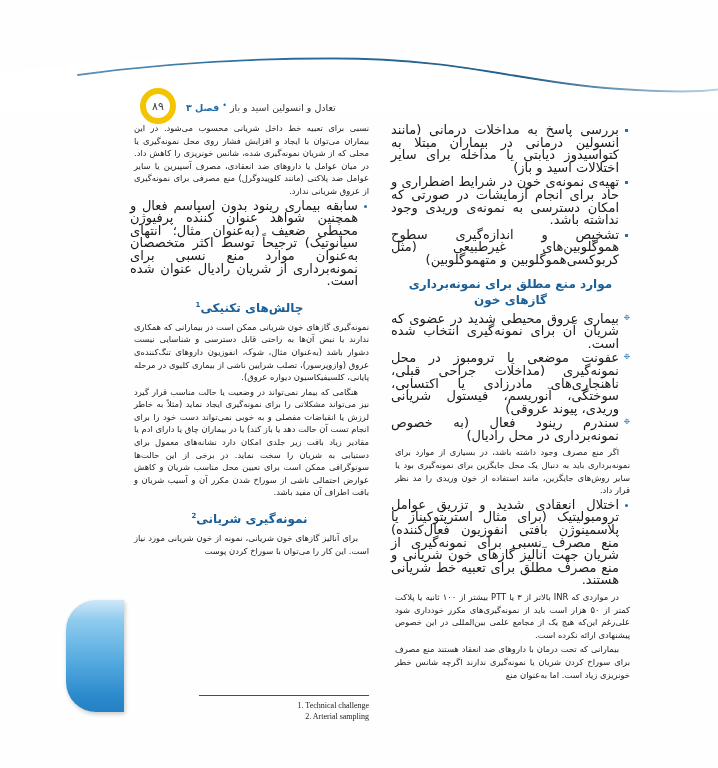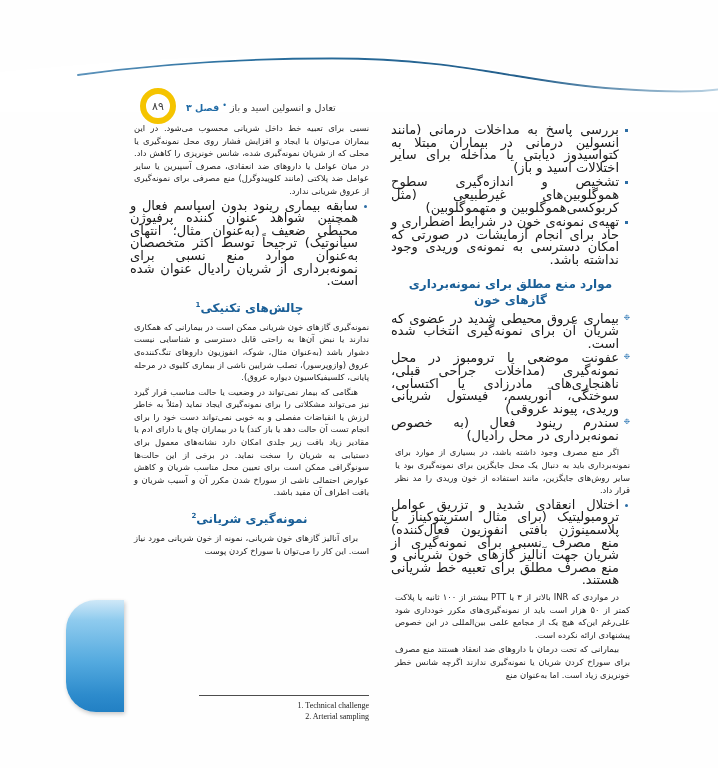--- a/index.html
+++ b/index.html
@@ -248,22 +248,22 @@
     <span class="rh-dot">•</span>
     <span class="rh-title">تعادل و انسولین اسید و باز</span>
   </div>
 
   <div class="columns">
 
     <div class="col">
 
       <ul class="bullets">
         <li>بررسی پاسخ به مداخلات درمانی (مانند انسولین درمانی در بیماران مبتلا به کتواسیدوز دیابتی یا مداخله برای سایر اختلالات اسید و باز)</li>
+        <li>تهیه‌ی نمونه‌ی خون در شرایط اضطراری و حاد برای انجام آزمایشات در صورتی که امکان دسترسی به نمونه‌ی وریدی وجود نداشته باشد.</li>
         <li>تشخیص و اندازه‌گیری سطوح هموگلوبین‌های غیرطبیعی (مثل کربوکسی‌هموگلوبین و متهموگلوبین)</li>
-        <li>تهیه‌ی نمونه‌ی خون در شرایط اضطراری و حاد برای انجام آزمایشات در صورتی که امکان دسترسی به نمونه‌ی وریدی وجود نداشته باشد.</li>
       </ul>
 
       <h2 class="section-title">
         <span>موارد منع مطلق برای نمونه‌برداری گازهای خون</span>
       </h2>
 
       <ul class="bullets flower">
         <li>بیماری عروق محیطی شدید در عضوی که شریان آن برای نمونه‌گیری انتخاب شده است.</li>
         <li>عفونت موضعی یا ترومبوز در محل نمونه‌گیری (مداخلات جراحی قبلی، ناهنجاری‌های مادرزادی یا اکتسابی، سوختگی، آنوریسم، فیستول شریانی وریدی، پیوند عروقی)</li>
         <li>سندرم رینود فعال (به خصوص نمونه‌برداری در محل رادیال)</li>

